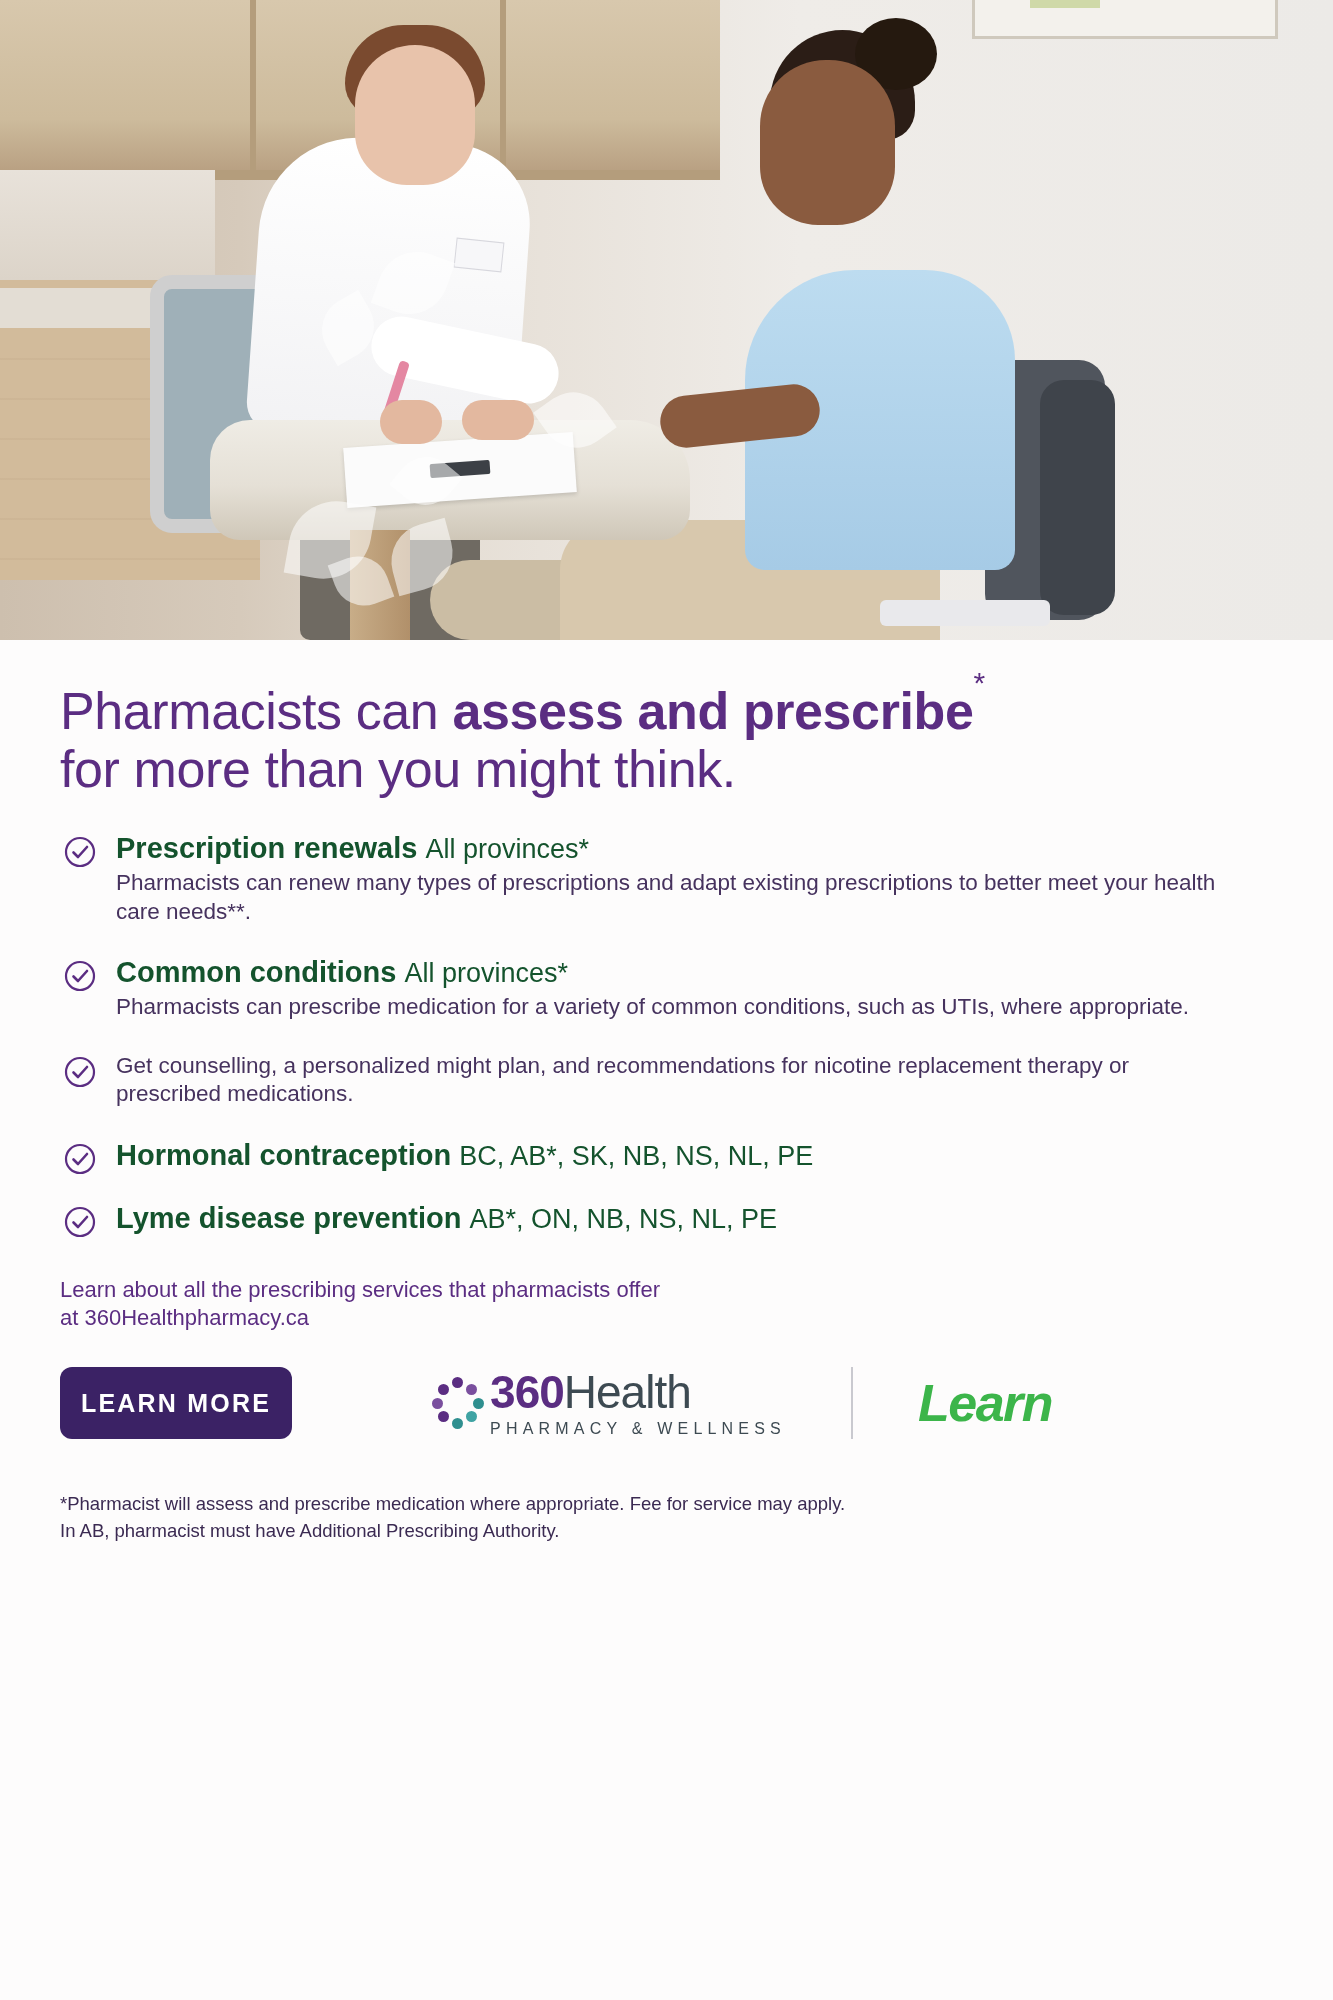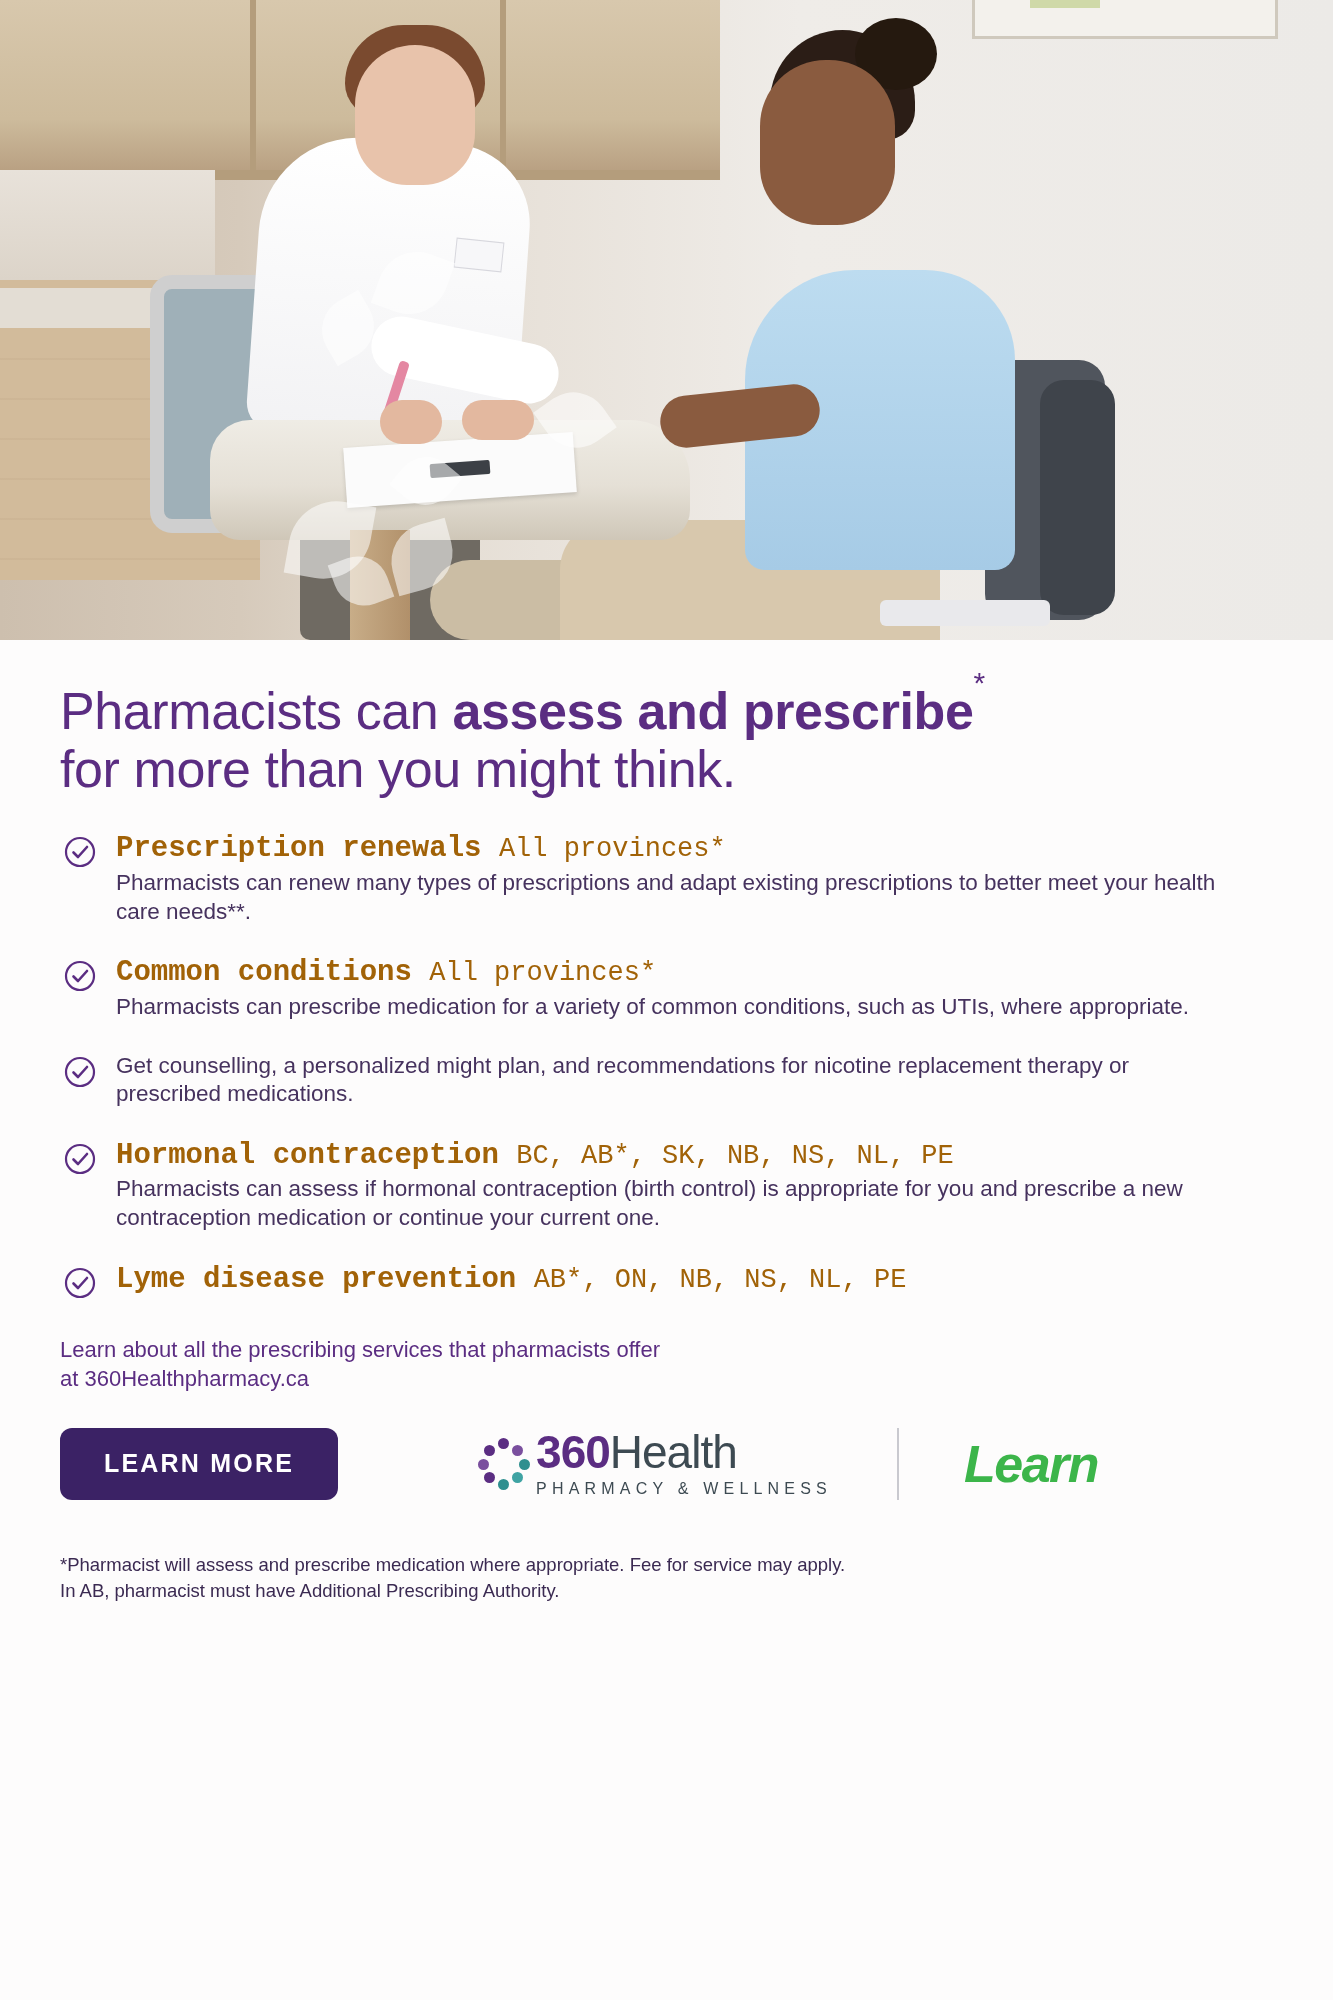--- a/index.html
+++ b/index.html
@@ -386,26 +386,25 @@
     margin-bottom: 30px;
   }
   .check {
     position: absolute;
     left: 4px;
     top: 4px;
     width: 32px;
     height: 32px;
   }
   .item-title {
-    color: #a16207;
+    color: #14532d;
     font-size: 29px;
     font-weight: 700;
     line-height: 1.15;
     margin: 0 0 3px 0;
-    font-family: Liberation Mono, monospace;
   }
   .item-title .prov {
     font-weight: 400;
     font-size: 27px;
   }
   .item-desc {
     color: #46325e;
     font-size: 22.5px;
     line-height: 1.28;
     margin: 0;
@@ -422,21 +421,21 @@
   .cta-row {
     display: flex;
     align-items: center;
     margin-top: 34px;
   }
   .cta-btn {
     background: #3b2265;
     color: #ffffff;
     border: none;
     border-radius: 12px;
-    padding: 0 44px;
+    padding: 0 21px;
     height: 72px;
     font-size: 25px;
     font-weight: 700;
     letter-spacing: 2.2px;
     font-family: "Liberation Sans", sans-serif;
     cursor: pointer;
   }
 
   .logos {
     display: flex;
@@ -600,21 +599,20 @@
         <span class="check">
           <svg viewBox="0 0 32 32" width="32" height="32">
             <circle cx="16" cy="16" r="14" fill="none" stroke="#5b2d82" stroke-width="2.2"></circle>
             <polyline points="9.5,16.5 14,21 23,11" fill="none" stroke="#5b2d82" stroke-width="2.6" stroke-linecap="round" stroke-linejoin="round"></polyline>
           </svg>
         </span>
         <p class="item-title">
           <span>Hormonal contraception</span>
           <span class="prov">BC, AB*, SK, NB, NS, NL, PE</span>
         </p>
-        <p class="item-desc">Pharmacists can assess if hormonal contraception (birth control) is appropriate for you and prescribe a new contraception medication or continue your current one.</p>
       </div>
 
       <div class="item">
         <span class="check">
           <svg viewBox="0 0 32 32" width="32" height="32">
             <circle cx="16" cy="16" r="14" fill="none" stroke="#5b2d82" stroke-width="2.2"></circle>
             <polyline points="9.5,16.5 14,21 23,11" fill="none" stroke="#5b2d82" stroke-width="2.6" stroke-linecap="round" stroke-linejoin="round"></polyline>
           </svg>
         </span>
         <p class="item-title">

